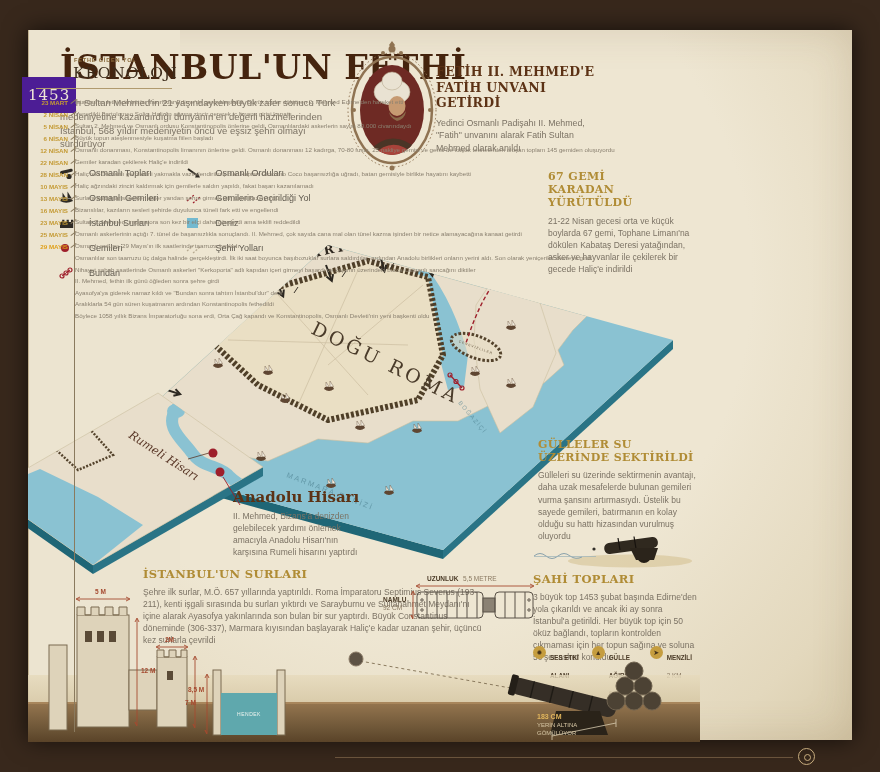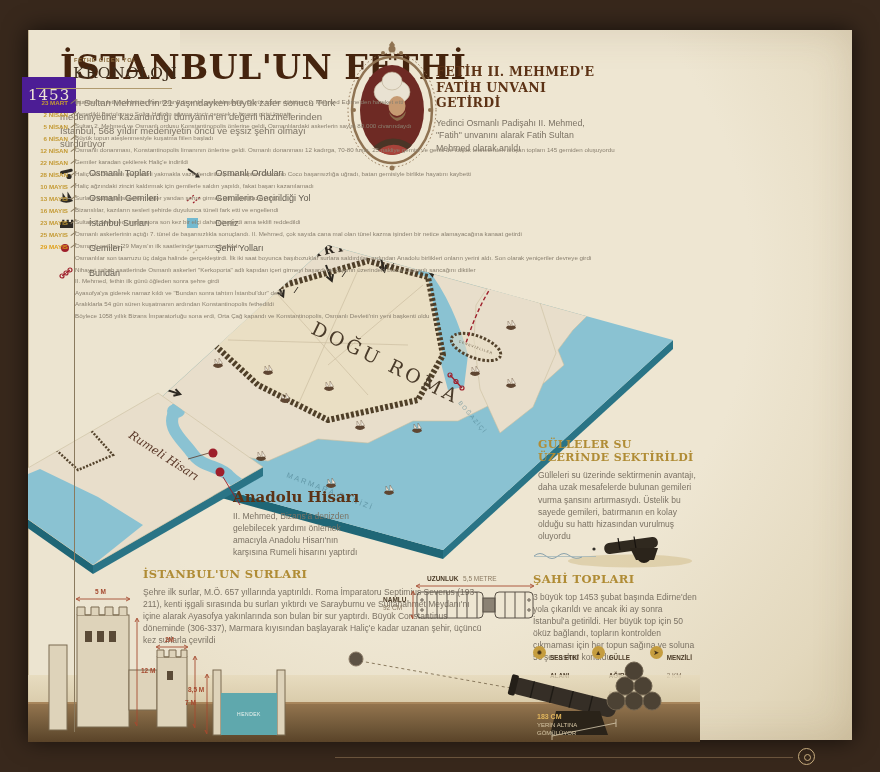--- a/index.html
+++ b/index.html
@@ -168,20 +168,25 @@
       <div class="lg-item">
         <span class="lg-ic"><svg width="18" height="14">
               <line x1="2" y1="10" x2="9" y2="4" stroke="#b8ab92" stroke-width="1.2" stroke-dasharray="2,1.5"></line>
               <line x1="8" y1="12" x2="15" y2="6" stroke="#b8ab92" stroke-width="1.2" stroke-dasharray="2,1.5"></line>
             </svg></span>
         <span>Şehir Yolları</span>
       </div>
     </div>
   </div>
 
+  <div class="abs sec-67">
+    <div class="gold-h">67 GEMİ</div>
+    <div class="gold-h">KARADAN YÜRÜTÜLDÜ</div>
+    <div class="body-txt" style="margin-top:5px;">21-22 Nisan gecesi orta ve küçük boylarda 67 gemi, Tophane Limanı'na dökülen Kabataş Deresi yatağından, asker ve hayvanlar ile çekilerek bir gecede Haliç'e indirildi</div>
+  </div>
 
   <svg class="abs" style="left:0;top:195px;" width="672" height="350" viewBox="0 0 672 350">
     <defs>
       <clipPath id="tclip">
           <path d="M300,20 L645,115 L415,325 L70,230 Z"></path>
         </clipPath>
       <clipPath id="mclip">
           <path d="M130,168 L235,242 L65,340 L-40,266 Z"></path>
         </clipPath>
       <g id="ship">

